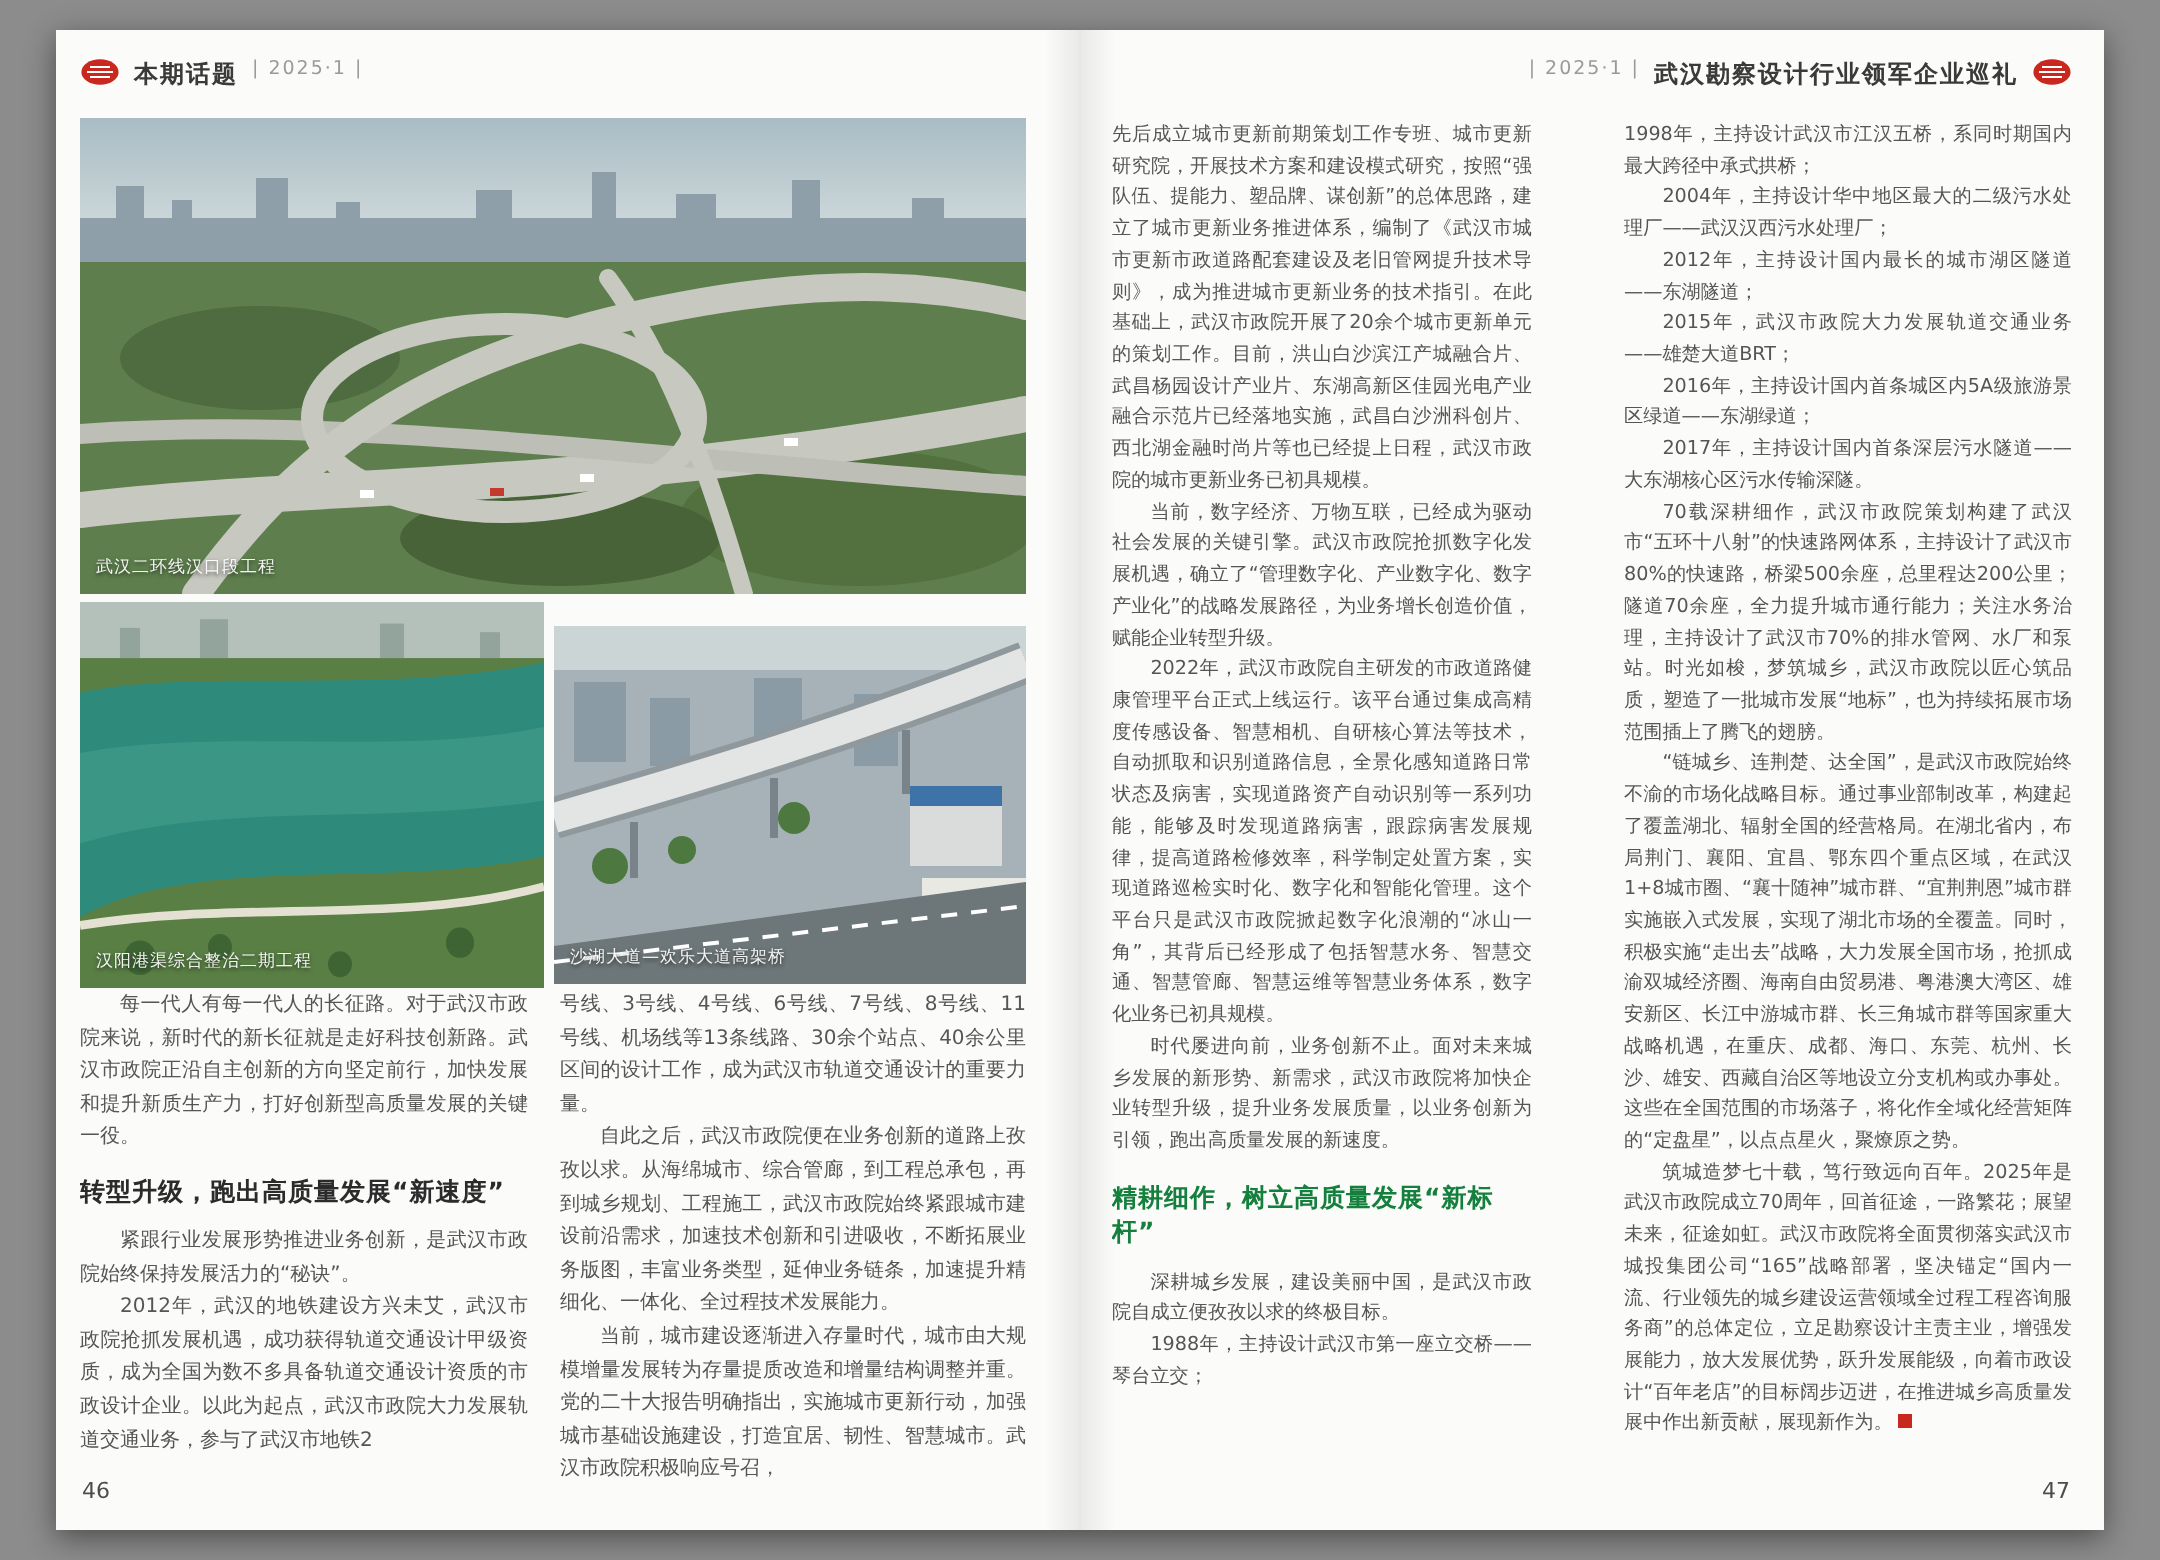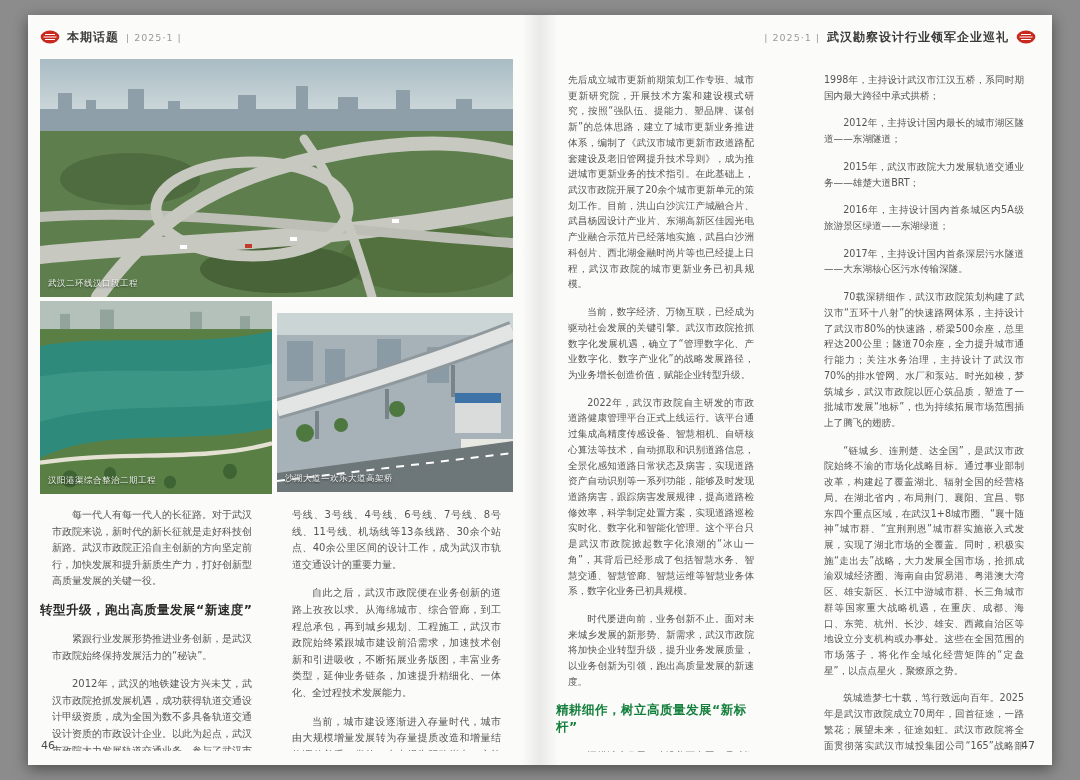--- a/index.html
+++ b/index.html
@@ -5,37 +5,37 @@
   html,body{margin:0;padding:0;width:1080px;height:780px;overflow:hidden;
     background:#8c8c8c;font-family:"DejaVu Sans","Liberation Sans",sans-serif;}
   .spread{position:absolute;left:28px;top:15px;width:1024px;height:750px;
     background:#fbfbf9;box-shadow:0 4px 14px rgba(0,0,0,.45);}
   .spine{position:absolute;left:50%;top:0;bottom:0;width:36px;transform:translateX(-50%);
     background:linear-gradient(90deg,rgba(0,0,0,0),rgba(0,0,0,.07) 49%,rgba(0,0,0,.1) 50%,rgba(0,0,0,.07) 51%,rgba(0,0,0,0));pointer-events:none;}
   .page{position:absolute;top:0;width:512px;height:750px;}
   .page.left{left:0;} .page.right{left:512px;}
 
   
-  .hdr{position:absolute;top:14px;display:flex;align-items:center;gap:7px;height:16px;}
+  .hdr{position:absolute;top:14px;display:flex;align-items:flex-start;gap:7px;height:16px;}
   .hdr-l{left:12px;} .hdr-r{right:16px;}
   .hdr-title{font-weight:bold;font-size:12px;color:#3a3a3a;letter-spacing:1px;}
   .hdr-issue{font-size:9.5px;color:#9a9a9a;letter-spacing:1px;}
   .logo{display:block;}
 
   
   .ph{position:absolute;overflow:hidden;background:#1d4ed8;}
   .ph svg{display:block;width:100%;height:100%;}
   .ph-main{left:12px;top:44px;width:473px;height:238px;}
   .ph-s1{left:12px;top:286px;width:232px;height:193px;}
   .ph-s2{left:249px;top:298px;width:236px;height:179px;}
   .cap{position:absolute;left:8px;bottom:7px;color:rgba(255,255,255,.93);font-size:8.5px;
     letter-spacing:.5px;text-shadow:0 1px 2px rgba(0,0,0,.65);white-space:nowrap;}
 
   
-  .txt p{margin:12px;color:#555;text-align:justify;text-indent:2em;}
+  .txt p{margin:0;color:#555;text-align:justify;text-indent:2em;}
   .lp-txt{position:absolute;left:12px;top:480px;width:473px;height:256px;}
   .lp-col{position:absolute;top:0;height:256px;overflow:hidden;}
   .lp-c1{left:0;width:224px;} .lp-c2{left:240px;width:233px;}
   .lp-txt p{font-size:10px;line-height:1.66;}
   .lp-txt h3{margin:10px 0 8px;font-size:12.5px;color:#2b2b2b;letter-spacing:.5px;text-indent:0;}
 
   .rp-txt{position:absolute;top:45px;height:692px;overflow:hidden;}
   .rp-c1{left:16px;width:210px;} .rp-c2{left:272px;width:224px;}
   .rp-txt p{font-size:9.6px;line-height:1.64;}
   .rp-txt h3{margin:12px 0 9px;font-size:12.5px;color:#15803d;letter-spacing:.5px;text-indent:0;}
@@ -191,20 +191,21 @@
       <p>2022年，武汉市政院自主研发的市政道路健康管理平台正式上线运行。该平台通过集成高精度传感设备、智慧相机、自研核心算法等技术，自动抓取和识别道路信息，全景化感知道路日常状态及病害，实现道路资产自动识别等一系列功能，能够及时发现道路病害，跟踪病害发展规律，提高道路检修效率，科学制定处置方案，实现道路巡检实时化、数字化和智能化管理。这个平台只是武汉市政院掀起数字化浪潮的“冰山一角”，其背后已经形成了包括智慧水务、智慧交通、智慧管廊、智慧运维等智慧业务体系，数字化业务已初具规模。</p>
       <p>时代屡进向前，业务创新不止。面对未来城乡发展的新形势、新需求，武汉市政院将加快企业转型升级，提升业务发展质量，以业务创新为引领，跑出高质量发展的新速度。</p>
       <h3>精耕细作，树立高质量发展“新标杆”</h3>
       <p>深耕城乡发展，建设美丽中国，是武汉市政院自成立便孜孜以求的终极目标。</p>
       <p>1988年，主持设计武汉市第一座立交桥——琴台立交；</p>
 
     </div>
 
     <div class="rp-txt txt rp-c2">
       <p style="text-indent:0">1998年，主持设计武汉市江汉五桥，系同时期国内最大跨径中承式拱桥；</p>
+      <p>2004年，主持设计华中地区最大的二级污水处理厂——武汉汉西污水处理厂；</p>
       <p>2012年，主持设计国内最长的城市湖区隧道——东湖隧道；</p>
       <p>2015年，武汉市政院大力发展轨道交通业务——雄楚大道BRT；</p>
       <p>2016年，主持设计国内首条城区内5A级旅游景区绿道——东湖绿道；</p>
       <p>2017年，主持设计国内首条深层污水隧道——大东湖核心区污水传输深隧。</p>
       <p>70载深耕细作，武汉市政院策划构建了武汉市“五环十八射”的快速路网体系，主持设计了武汉市80%的快速路，桥梁500余座，总里程达200公里；隧道70余座，全力提升城市通行能力；关注水务治理，主持设计了武汉市70%的排水管网、水厂和泵站。时光如梭，梦筑城乡，武汉市政院以匠心筑品质，塑造了一批城市发展“地标”，也为持续拓展市场范围插上了腾飞的翅膀。</p>
       <p>“链城乡、连荆楚、达全国”，是武汉市政院始终不渝的市场化战略目标。通过事业部制改革，构建起了覆盖湖北、辐射全国的经营格局。在湖北省内，布局荆门、襄阳、宜昌、鄂东四个重点区域，在武汉1+8城市圈、“襄十随神”城市群、“宜荆荆恩”城市群实施嵌入式发展，实现了湖北市场的全覆盖。同时，积极实施“走出去”战略，大力发展全国市场，抢抓成渝双城经济圈、海南自由贸易港、粤港澳大湾区、雄安新区、长江中游城市群、长三角城市群等国家重大战略机遇，在重庆、成都、海口、东莞、杭州、长沙、雄安、西藏自治区等地设立分支机构或办事处。这些在全国范围的市场落子，将化作全域化经营矩阵的“定盘星”，以点点星火，聚燎原之势。</p>
       <p><span>筑城造梦七十载，笃行致远向百年。2025年是武汉市政院成立70周年，回首征途，一路繁花；展望未来，征途如虹。武汉市政院将全面贯彻落实武汉市城投集团公司“165”战略部署，坚决锚定“国内一流、行业领先的城乡建设运营领域全过程工程咨询服务商”的总体定位，立足勘察设计主责主业，增强发展能力，放大发展优势，跃升发展能级，向着市政设计“百年老店”的目标阔步迈进，在推进城乡高质量发展中作出新贡献，展现新作为。</span><span class="endmark"></span></p>
     </div>
 
     <div class="pagenum pn-r">47</div>

